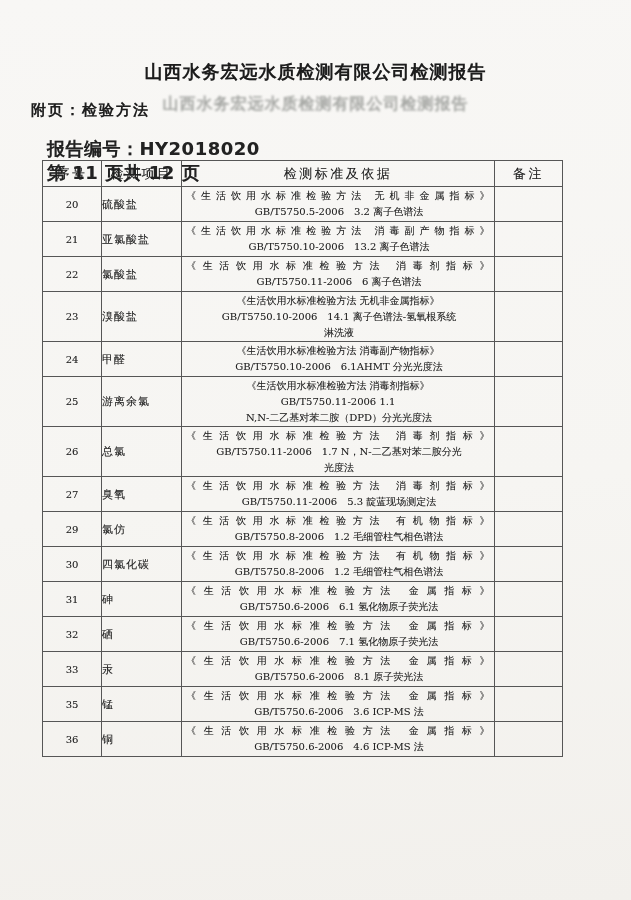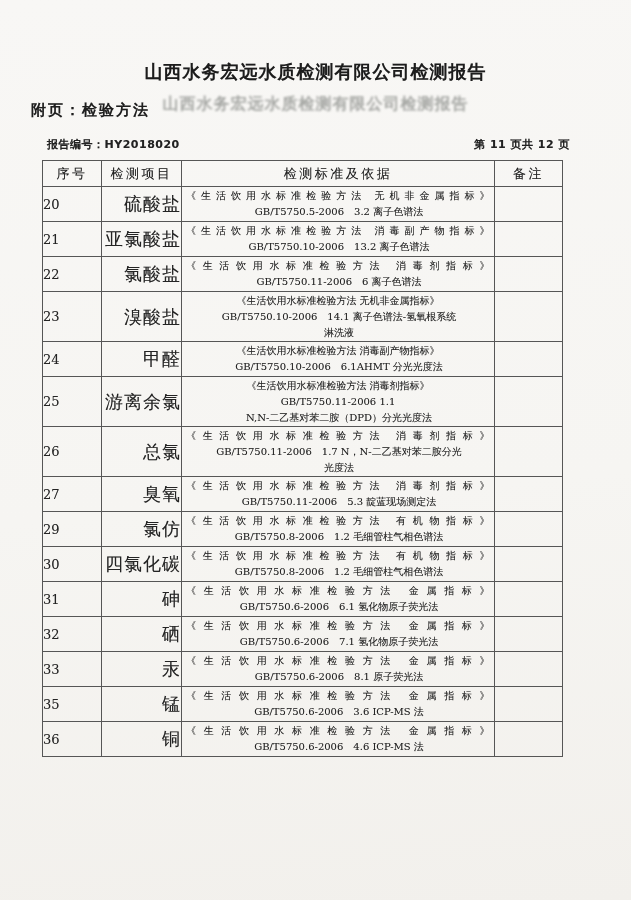--- a/index.html
+++ b/index.html
@@ -37,41 +37,42 @@
   .attachment{
     position:absolute;top:101px;left:31px;
     font-family:"DejaVu Sans","Liberation Sans",sans-serif;
     font-weight:bold;font-size:15px;letter-spacing:2px;
     color:#1e1e1e;
   }
   .meta{
     position:absolute;top:137px;left:47px;width:523px;
     display:flex;justify-content:space-between;align-items:baseline;
     font-family:"DejaVu Sans","Liberation Sans",sans-serif;
-    font-size:11px;font-weight:600;color:#222;
+    font-size:18px;font-weight:600;color:#222;
     letter-spacing:0.5px;
+    flex-direction:column;
   }
   table.methods{
     position:absolute;top:160px;left:30px;width:521px;
     border-collapse:collapse;table-layout:fixed;margin-left:12px;
   }
   table.methods th, table.methods td{
     border:1px solid var(--line);
     padding:0;
     vertical-align:middle;
   }
   table.methods thead tr{height:26px;}
   table.methods th{
     font-weight:normal;font-size:13px;letter-spacing:2.5px;
     text-align:center;color:#1f1f1f;
   }
   table.methods tbody tr{height:35px;}
   table.methods tbody tr.tall{height:50px;}
-  td.c-no{font-size:13px;}
-  td.c-item{text-align:right;font-size:18px;letter-spacing:1px;}
+  td.c-no{text-align:center;font-size:10px;}
+  td.c-item{text-align:left;font-size:11px;letter-spacing:1px;}
   td.c-std{padding:1px 6px;}
   td.c-remark{background:transparent;}
   .ln{line-height:16px;font-size:10px;}
   .ln.j{text-align:justify;text-align-last:justify;letter-spacing:0.5px;padding:0 4px;}
   .ln.c{text-align:center;}
   .ln.l{text-align:center;padding-left:2px;}
   .col-no{width:59px;}
   .col-item{width:80px;}
   .col-std{width:313px;}
   .col-remark{width:68px;}

